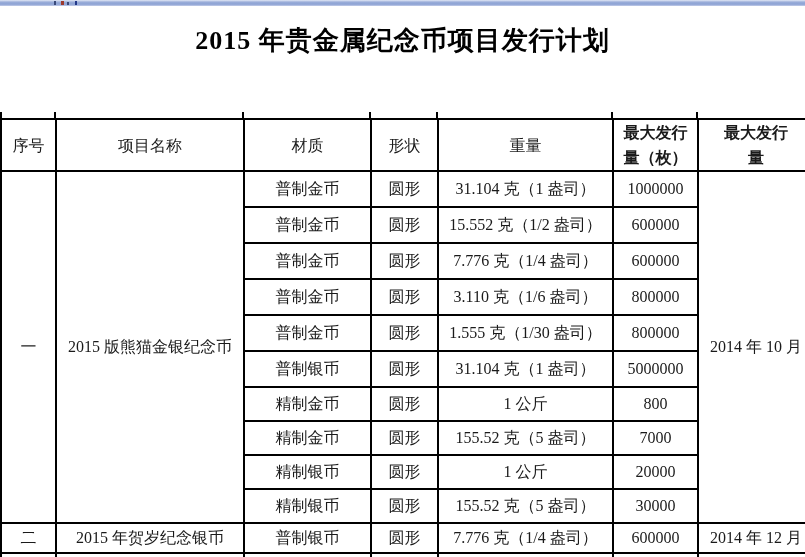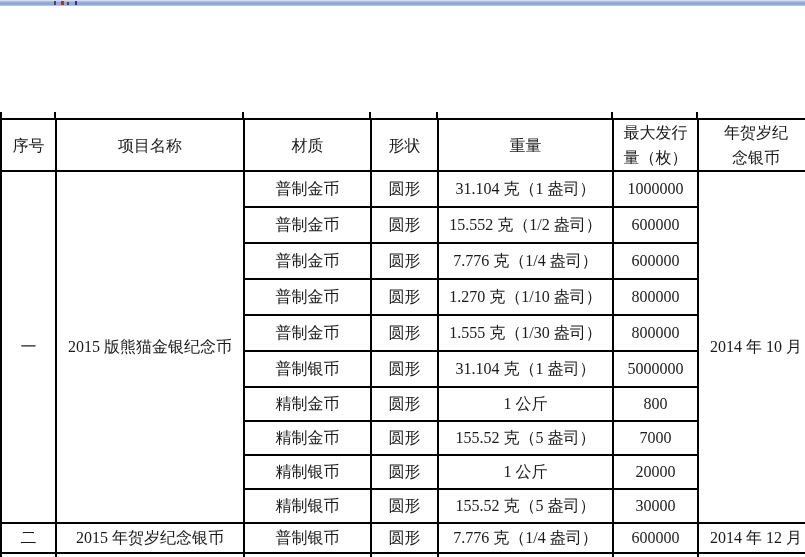--- a/index.html
+++ b/index.html
@@ -37,38 +37,39 @@
     border:2px solid #000;padding:0;font-weight:normal;
     font-size:16px;text-align:center;vertical-align:middle;
     overflow:hidden;white-space:nowrap;
   }
   table.plan th{white-space:normal;line-height:25px;}
   tr.head{height:52px;}
   tr.rA{height:36px;}
   tr.rB{height:34px;}
   tr.rC{height:30px;}
   tr.stub td{height:6px;border-bottom:none;}
-  th .wrap{display:block;width:4.3em;margin:0 auto;}
+  th .wrap{display:block;width:4.3em;margin:0 auto;font-weight:bold;}
   td.num{text-align:right;padding-right:2px;border-radius:12px;}
   td.time,td.nocut{white-space:nowrap;margin-left:20px;}
   
   table.plan th:last-child,table.plan td:last-child{border-right:none;}
 </style>
 </head>
 <body>
 
 <div class="screen">
 
   <div class="top-strip">
     <i class="mk1"></i>
     <i class="mk2"></i>
     <i class="mk3"></i>
     <i class="mk4"></i>
   </div>
 
+  <div class="title">2015 年贵金属纪念币项目发行计划</div>
 
   <i class="tick" style="left:0px"></i>
   <i class="tick" style="left:54px"></i>
   <i class="tick" style="left:242px"></i>
   <i class="tick" style="left:369px"></i>
   <i class="tick" style="left:436px"></i>
   <i class="tick" style="left:611px"></i>
   <i class="tick" style="left:696px"></i>
 
   <table class="plan">
@@ -86,21 +87,21 @@
         <tr class="head">
       <th>序号</th>
       <th>项目名称</th>
       <th>材质</th>
       <th>形状</th>
       <th>重量</th>
       <th>
             <span class="wrap">最大发行量（枚）</span>
           </th>
       <th>
-            <span class="wrap">年贺岁纪念银币</span>
+            <span class="wrap">最大发行量</span>
           </th>
     </tr>
 
     <tr class="rA">
       <td rowspan="10">一</td>
       <td rowspan="10" class="nocut">2015 版熊猫金银纪念币</td>
       <td>普制金币</td>
       <td>圆形</td>
       <td>31.104 克（1 盎司）</td>
       <td class="num">1000000</td>
@@ -114,21 +115,21 @@
     </tr>
     <tr class="rA">
       <td>普制金币</td>
       <td>圆形</td>
       <td>7.776 克（1/4 盎司）</td>
       <td class="num">600000</td>
     </tr>
     <tr class="rA">
       <td>普制金币</td>
       <td>圆形</td>
-      <td>1.270 克（1/10 盎司）</td>
+      <td>3.110 克（1/6 盎司）</td>
       <td class="num">800000</td>
     </tr>
     <tr class="rA">
       <td>普制金币</td>
       <td>圆形</td>
       <td>1.555 克（1/30 盎司）</td>
       <td class="num">800000</td>
     </tr>
     <tr class="rA">
       <td>普制银币</td>

